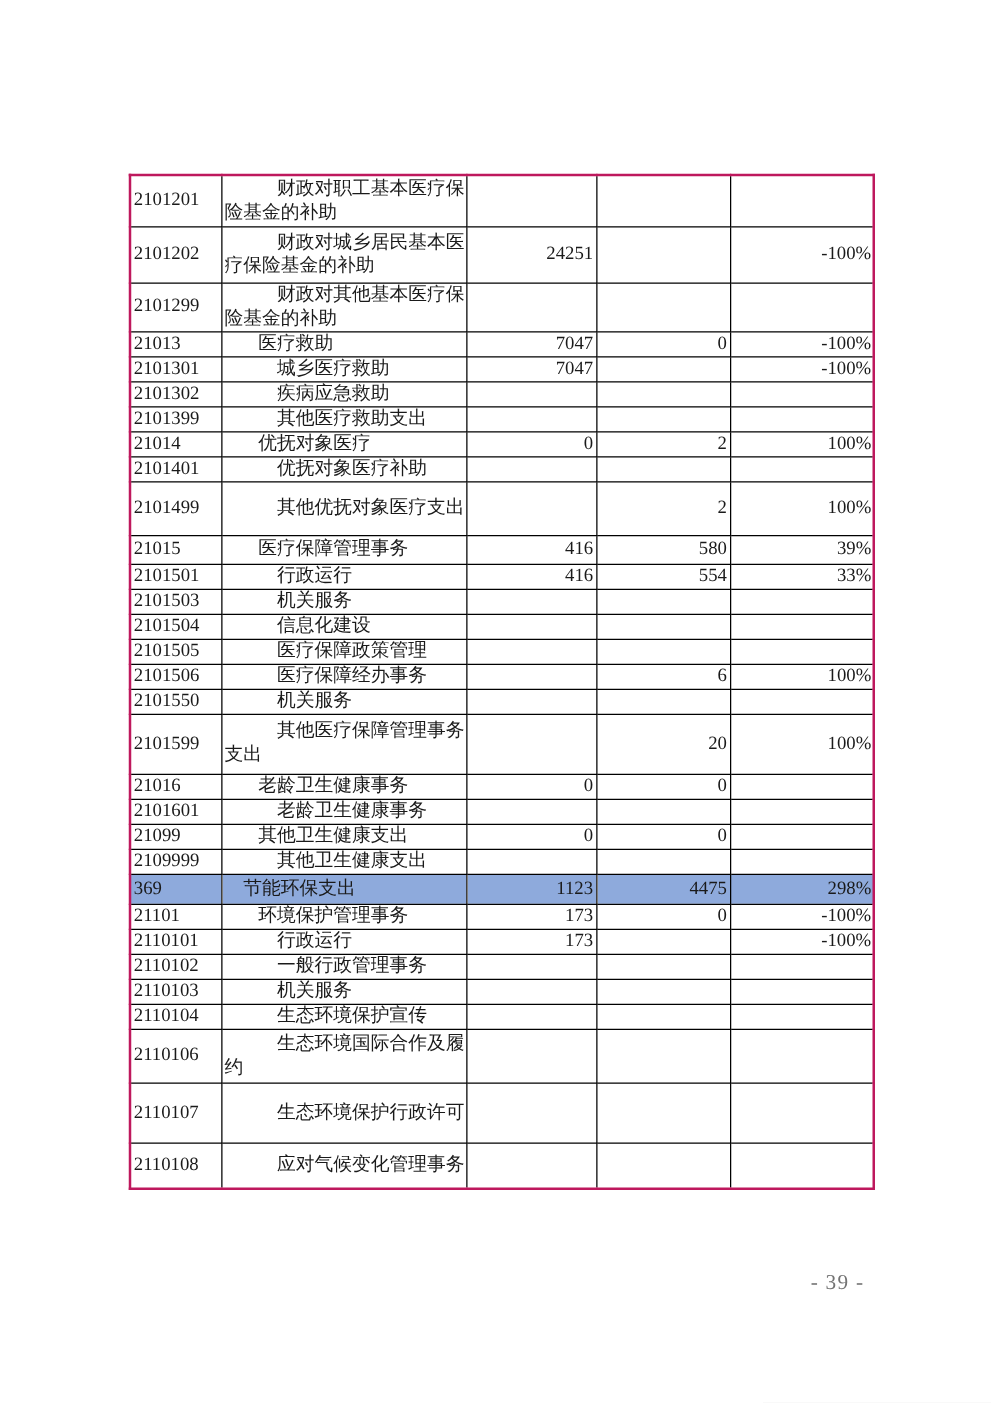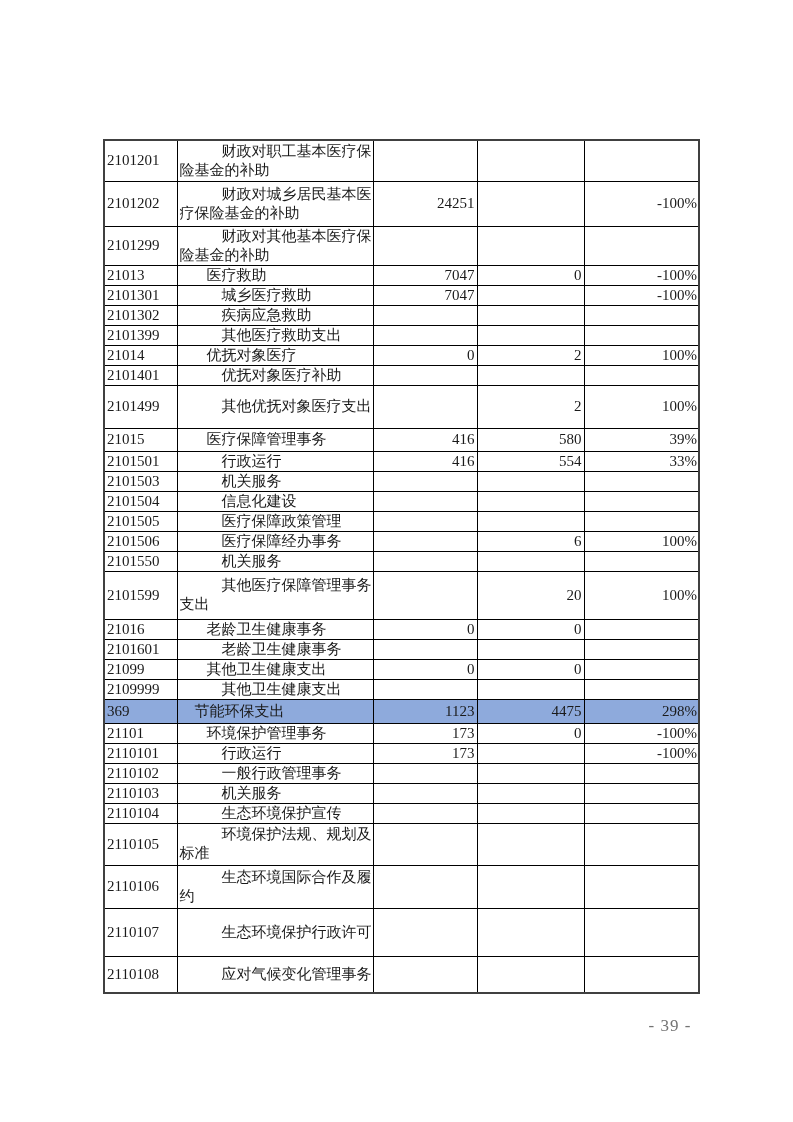--- a/index.html
+++ b/index.html
@@ -16,21 +16,21 @@
     overflow: hidden;
     color: #1a1a1a;
   }
   table.budget-table {
     position: absolute;
     left: 103px;
     top: 139px;
     width: 595px;
     border-collapse: collapse;
     table-layout: fixed;
-    border: 2px solid #404040;
+    border: 2px solid #be185d;
   }
   .budget-table td {
     border: 1px solid #000;
     padding: 0;
     vertical-align: middle;
     overflow: hidden;
     font-size: 15px;
     line-height: 19px;
     color: #1a1a1a;
     font-family: "Liberation Serif", "DejaVu Serif", serif;
@@ -573,37 +573,20 @@
       <span></span>
     </td>
     <td class="num-cell">
       <span></span>
     </td>
     <td class="pct-cell">
       <span></span>
     </td>
   </tr>
 
-  <tr class="lv3" style="height: 42px;">
-    <td class="code-cell">
-      <span>2110105</span>
-    </td>
-    <td>
-      <div class="name-text">环境保护法规、规划及标准</div>
-    </td>
-    <td class="num-cell">
-      <span></span>
-    </td>
-    <td class="num-cell">
-      <span></span>
-    </td>
-    <td class="pct-cell">
-      <span></span>
-    </td>
-  </tr>
 
   <tr class="lv3" style="height: 43px;">
     <td class="code-cell">
       <span>2110106</span>
     </td>
     <td>
       <div class="name-text">生态环境国际合作及履约</div>
     </td>
     <td class="num-cell">
       <span></span>

